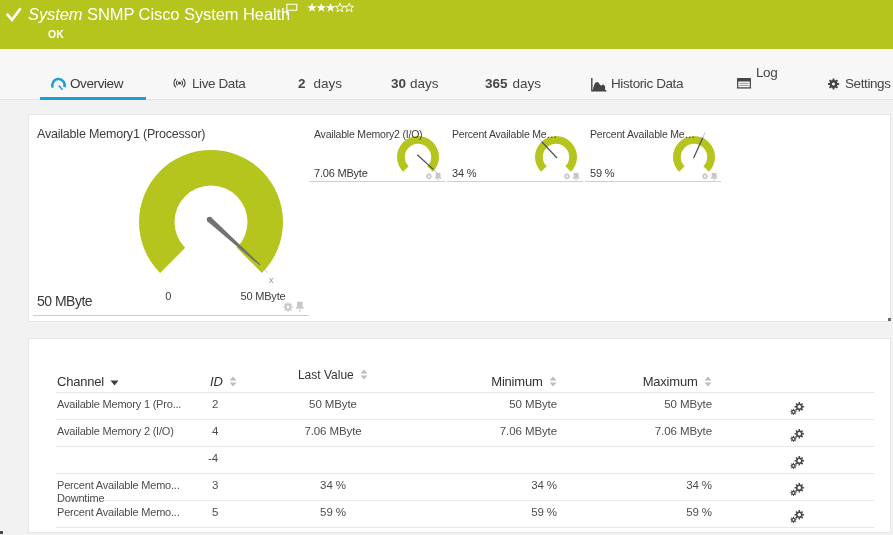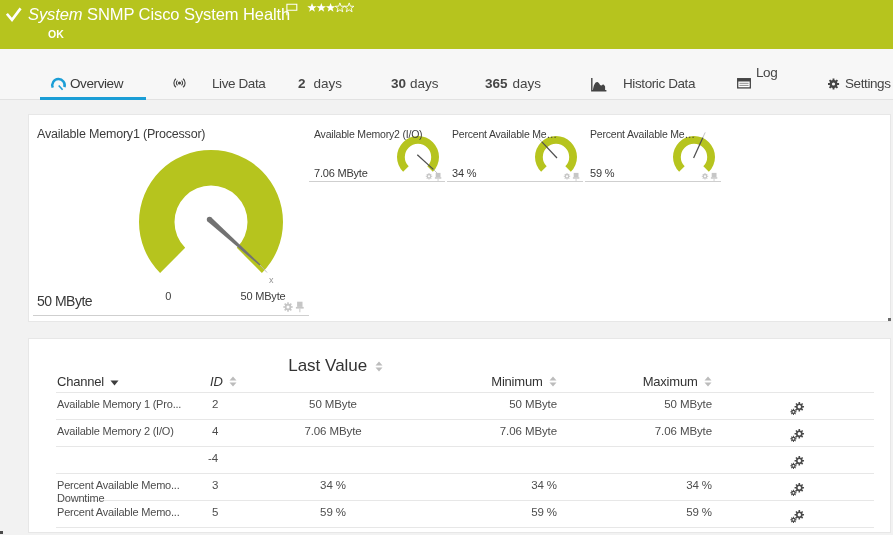--- a/index.html
+++ b/index.html
@@ -37,30 +37,30 @@
 </svg>
 <div class="abs" style="left:70px;top:76px;font-size:13.5px;letter-spacing:-0.4px;color:#3a3a3a;">Overview</div>
 
 <svg class="abs" style="left:172px;top:78px;" width="16" height="11" viewBox="0 0 16 11">
   <circle cx="7.5" cy="5" r="1.55" fill="#454545"></circle>
   <path d="M5.51 7.37 A3.1 3.1 0 0 1 5.51 2.63" stroke="#454545" stroke-width="1.15" fill="none"></path>
   <path d="M3.9 9.29 A5.6 5.6 0 0 1 3.9 0.71" stroke="#454545" stroke-width="1.15" fill="none"></path>
   <path d="M9.49 7.37 A3.1 3.1 0 0 0 9.49 2.63" stroke="#454545" stroke-width="1.15" fill="none"></path>
   <path d="M11.1 9.29 A5.6 5.6 0 0 0 11.1 0.71" stroke="#454545" stroke-width="1.15" fill="none"></path>
 </svg>
-<div class="abs" style="left:192px;top:76px;font-size:13.5px;letter-spacing:-0.4px;color:#454545;margin-left:20px;">Live Data</div>
+<div class="abs" style="left:192px;top:76px;font-size:13.5px;letter-spacing:-0.4px;color:#454545;">Live Data</div>
 <div class="abs" style="left:298px;top:76px;font-size:13.5px;color:#454545;"><b>2</b><span style="padding-left:8px;">days</span></div>
 <div class="abs" style="left:391px;top:76px;font-size:13.5px;color:#454545;"><b>30</b><span style="padding-left:4px;">days</span></div>
 <div class="abs" style="left:485px;top:76px;font-size:13.5px;color:#454545;"><b>365</b><span style="padding-left:5px;">days</span></div>
 
 <svg class="abs" style="left:590px;top:77px;" width="18" height="16" viewBox="0 0 18 16">
   <path d="M1.8 0.9 L1.8 13.8 L16.4 13.8" stroke="#454545" stroke-width="1.4" fill="none"></path>
   <path d="M2.9 13.2 C3.7 7.6 5.3 4.6 7.3 4.9 C9.3 5.2 9.7 8.6 11.3 8.4 C12.7 8.2 13.1 6.0 15.1 9.6 L15.1 13.2 Z" fill="#454545"></path>
 </svg>
-<div class="abs" style="left:611px;top:76px;font-size:13.5px;letter-spacing:-0.4px;color:#454545;margin-left:12px;">Historic Data</div>
+<div class="abs" style="left:611px;top:76px;font-size:13.5px;letter-spacing:-0.4px;color:#454545;">Historic Data</div>
 
 <svg class="abs" style="left:737px;top:78px;" width="15" height="11" viewBox="0 0 15 11">
   <rect x="0.7" y="0.7" width="12.6" height="9.2" fill="#ffffff" stroke="#454545" stroke-width="1.3"></rect>
   <rect x="0.7" y="0.7" width="12.6" height="2.8" fill="#454545"></rect>
   <line x1="2.4" y1="5.3" x2="11.6" y2="5.3" stroke="#8e8e8e" stroke-width="1"></line>
   <line x1="2.4" y1="7.4" x2="11.6" y2="7.4" stroke="#8e8e8e" stroke-width="1"></line>
 </svg>
 <div class="abs" style="left:756px;top:65px;font-size:13.5px;letter-spacing:-0.4px;color:#454545;">Log</div>
 
 <svg class="abs" style="left:828px;top:77px;" width="15" height="15" viewBox="0 0 15 15">
@@ -152,21 +152,21 @@
   <svg width="9" height="6" viewBox="0 0 9 6" style="display:inline-block;margin-left:3px;">
       <polygon points="0.5,0.5 8.5,0.5 4.5,5.5" fill="#3d3d3d"></polygon>
     </svg>
 </div>
 <div class="abs" style="left:210px;top:374px;font-size:13px;letter-spacing:-0.2px;color:#333;font-style:italic;">ID
   <svg width="8" height="12" viewBox="0 0 8 12" style="display:inline-block;margin-left:3px;vertical-align:-2px;">
       <polygon points="4,0.5 7.5,4.5 0.5,4.5" fill="#bcbcbc"></polygon>
       <polygon points="0.5,6.5 7.5,6.5 4,10.5" fill="#bcbcbc"></polygon>
     </svg>
 </div>
-<div class="abs" style="left:283px;top:356px;width:100px;text-align:right;font-size:17px;color:#333;white-space:nowrap;">Last Value
+<div class="abs" style="left:283px;top:368px;width:100px;text-align:center;font-size:12px;color:#333;white-space:nowrap;">Last Value
   <svg width="8" height="12" viewBox="0 0 8 12" style="display:inline-block;margin-left:3px;vertical-align:-2px;">
       <polygon points="4,0.5 7.5,4.5 0.5,4.5" fill="#bcbcbc"></polygon>
       <polygon points="0.5,6.5 7.5,6.5 4,10.5" fill="#bcbcbc"></polygon>
     </svg>
 </div>
 <div class="abs" style="right:336px;top:374px;font-size:13px;letter-spacing:-0.2px;color:#333;white-space:nowrap;">Minimum
   <svg width="8" height="12" viewBox="0 0 8 12" style="display:inline-block;margin-left:3px;vertical-align:-2px;">
       <polygon points="4,0.5 7.5,4.5 0.5,4.5" fill="#bcbcbc"></polygon>
       <polygon points="0.5,6.5 7.5,6.5 4,10.5" fill="#bcbcbc"></polygon>
     </svg>

